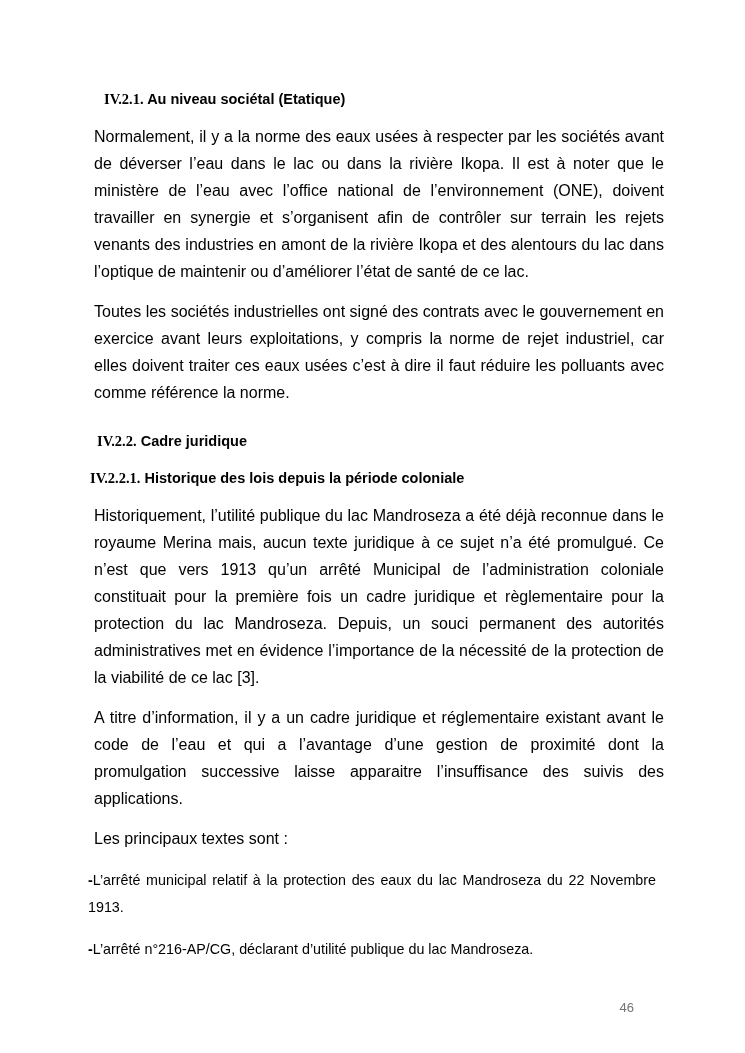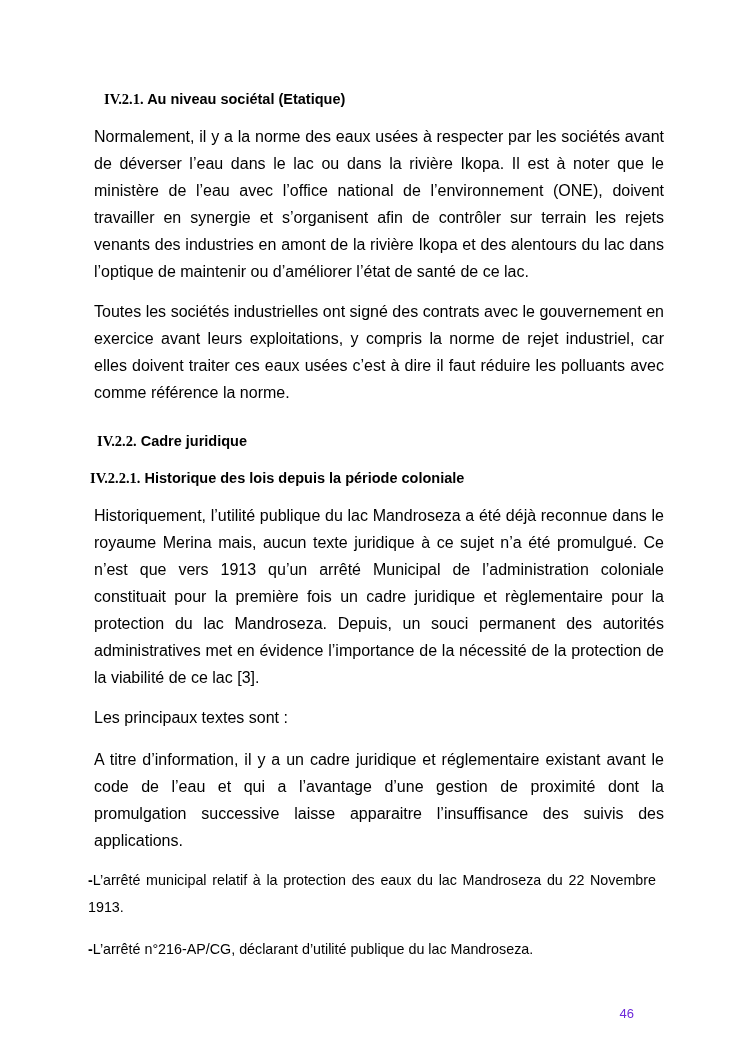--- a/index.html
+++ b/index.html
@@ -49,47 +49,47 @@
     line-height: 27px;
     text-align: justify;
     margin: 0 8px 15px -6px;
   }
   .list-item .dash {
     font-weight: bold;
   }
   .page-number {
     position: absolute;
     right: 92px;
-    bottom: 32px;
+    bottom: 38px;
     font-size: 13px;
     font-family: "Liberation Sans", sans-serif;
-    color: #6d28d9;
+    color: #737373;
   }
 </style>
 </head>
 <body>
 
 <div class="page">
 
   <h3 class="heading level-a"><span class="h-num">IV.2.1.</span> <span class="h-title">Au niveau sociétal (Etatique)</span></h3>
 
   <p class="para">Normalement, il y a la norme des eaux usées à respecter par les sociétés avant de déverser l’eau dans le lac ou dans la rivière Ikopa. Il est à noter que le ministère de l’eau avec l’office national de l’environnement (ONE), doivent travailler en synergie et s’organisent afin de contrôler sur terrain les rejets venants des industries en amont de la rivière Ikopa et des alentours du lac dans l’optique de maintenir ou d’améliorer l’état de santé de ce lac.</p>
 
   <p class="para">Toutes les sociétés industrielles ont signé des contrats avec le gouvernement en exercice avant leurs exploitations, y compris la norme de rejet industriel, car elles doivent traiter ces eaux usées c’est à dire il faut réduire les polluants avec comme référence la norme.</p>
 
   <h3 class="heading level-b"><span class="h-num">IV.2.2.</span> <span class="h-title">Cadre juridique</span></h3>
 
   <h3 class="heading level-c"><span class="h-num">IV.2.2.1.</span> <span class="h-title">Historique des lois depuis la période coloniale</span></h3>
 
   <p class="para">Historiquement, l’utilité publique du lac Mandroseza a été déjà reconnue dans le royaume Merina mais, aucun texte juridique à ce sujet n’a été promulgué. Ce n’est que vers 1913 qu’un arrêté Municipal de l’administration coloniale constituait pour la première fois un cadre juridique et règlementaire pour la protection du lac Mandroseza. Depuis, un souci permanent des autorités administratives met en évidence l’importance de la nécessité de la protection de la viabilité de ce lac [3].</p>
 
 
+  <p class="para">A titre d’information, il y a un cadre juridique et réglementaire existant avant le code de l’eau et qui a l’avantage d’une gestion de proximité dont la promulgation successive laisse apparaitre l’insuffisance des suivis des applications.</p>
+
   <p class="para lead-in">Les principaux textes sont :</p>
-
-  <p class="para">A titre d’information, il y a un cadre juridique et réglementaire existant avant le code de l’eau et qui a l’avantage d’une gestion de proximité dont la promulgation successive laisse apparaitre l’insuffisance des suivis des applications.</p>
 
   <p class="list-item"><span class="dash">-</span><span>L’arrêté municipal relatif à la protection des eaux du lac Mandroseza du 22 Novembre 1913.</span></p>
 
 
   <p class="list-item"><span class="dash">-</span><span>L’arrêté n°216-AP/CG, déclarant d’utilité publique du lac Mandroseza.</span></p>
 
   <div class="page-number">46</div>
 
 </div>
 

